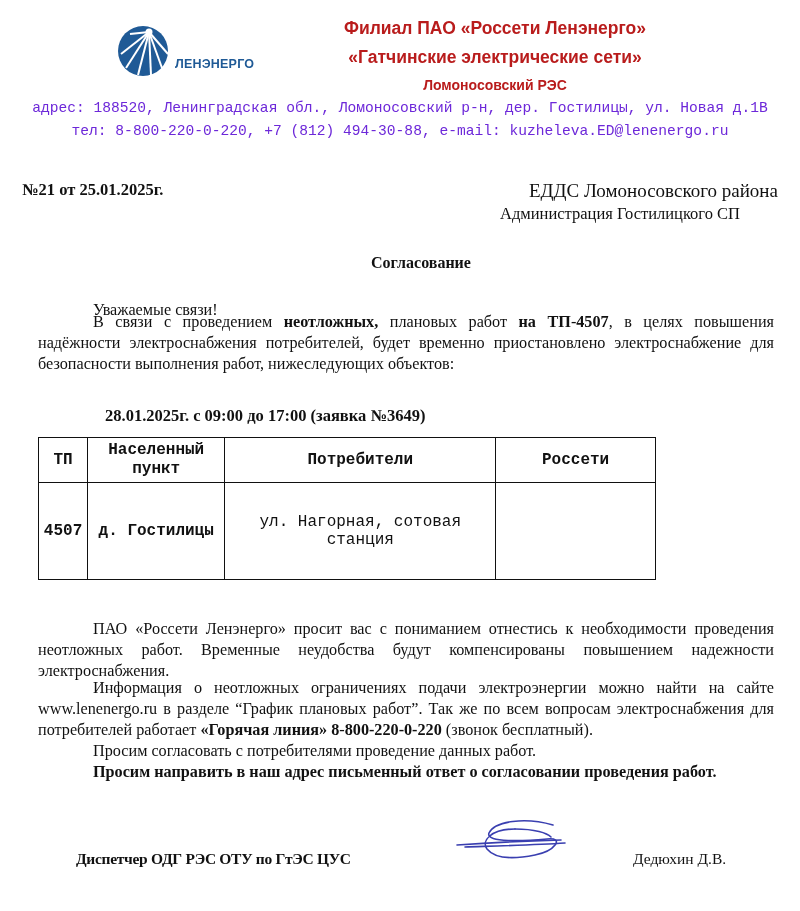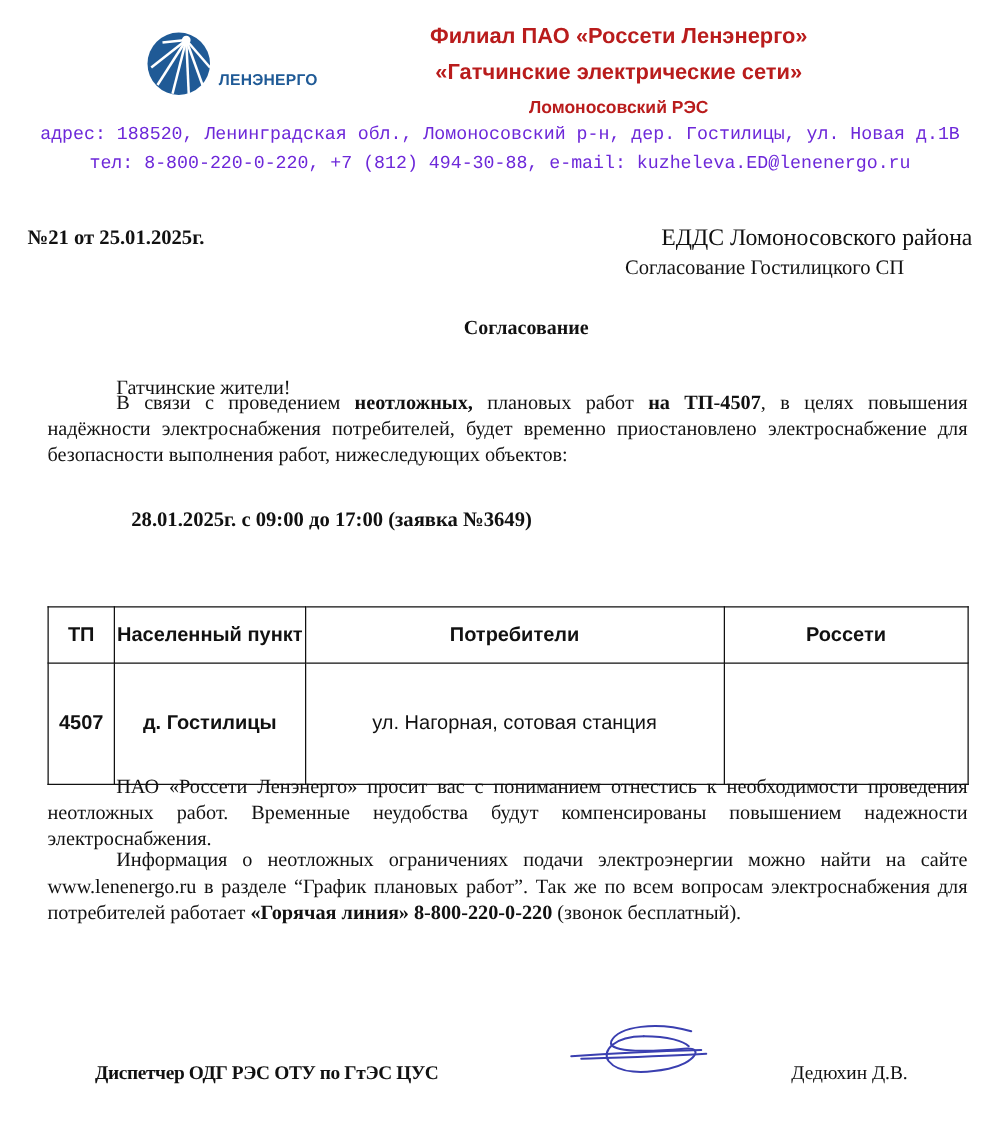--- a/index.html
+++ b/index.html
@@ -27,21 +27,21 @@
     #doc-title { left: 0; width: 842px; top: 254px; text-align: center; font-family: "Liberation Serif", serif; font-weight: bold; font-size: 16px; }
 
     .para { font-family: "Liberation Serif", serif; font-size: 16.2px; line-height: 21px; color: #111; left: 38px; width: 736px; text-align: justify; }
     .para b { font-weight: bold; }
     .indent { text-indent: 55px; }
     #greeting { top: 300px; }
     #intro { top: 312px; text-align-last: left; }
 
     #schedule { left: 105px; top: 406px; font-family: "Liberation Serif", serif; font-weight: bold; font-size: 16.5px; white-space: nowrap; }
 
-    #outage-table { left: 38px; top: 437px; width: 737px; border-collapse: collapse; font-family: Liberation Sans, sans-serif; font-size: 16px; margin-top: 48px; }
+    #outage-table { left: 38px; top: 437px; width: 618px; border-collapse: collapse; font-family: Liberation Mono, monospace; font-size: 16px; }
     #outage-table th, #outage-table td { border: 1.3px solid #111; text-align: center; vertical-align: middle; padding: 0; }
     #outage-table th { height: 44px; font-weight: bold; line-height: 19px; }
     #outage-table td { height: 96px; }
     .c1 { width: 52px; } .c2 { width: 152px; } .c3 { width: 335px; } .c4 { width: 195px; }
 
     #closing-1 { top: 619px; text-align-last: left; }
     #closing-2 { top: 678px; text-align-last: left; }
 
     #signature-role { left: 76px; top: 850px; font-family: "Liberation Serif", serif; font-weight: bold; font-size: 15.5px; white-space: nowrap; letter-spacing: -0.3px; }
     #signature-name { left: 633px; top: 850px; font-family: "Liberation Serif", serif; font-weight: normal; font-size: 15.5px; white-space: nowrap; }
@@ -68,25 +68,25 @@
 </div>
 
 <div id="org-title-1" class="abs hdr-line">Филиал ПАО «Россети Ленэнерго»</div>
 <div id="org-title-2" class="abs hdr-line">«Гатчинские электрические сети»</div>
 <div id="org-title-3" class="abs hdr-line">Ломоносовский РЭС</div>
 <div id="address" class="abs addr">адрес: 188520, Ленинградская обл., Ломоносовский р-н, дер. Гостилицы, ул. Новая д.1В</div>
 <div id="contacts-line" class="abs addr">тел: 8-800-220-0-220, +7 (812) 494-30-88, e-mail: kuzheleva.ED@lenenergo.ru</div>
 
 <div id="letter-number" class="abs">№21 от 25.01.2025г.</div>
 <div id="recipient-1" class="abs">ЕДДС Ломоносовского района</div>
-<div id="recipient-2" class="abs">Согласование Гостилицкого СП</div>
+<div id="recipient-2" class="abs">Администрация Гостилицкого СП</div>
 
 <div id="doc-title" class="abs">Согласование</div>
 
-<div id="greeting" class="abs para indent">Гатчинские жители!</div>
+<div id="greeting" class="abs para indent">Уважаемые связи!</div>
 <div id="intro" class="abs para indent"><span>В связи с проведением </span><b>неотложных,</b><span> плановых работ </span><b>на ТП</b><span>-</span><b>4507</b><span>, в целях повышения надёжности электроснабжения потребителей, будет временно приостановлено электроснабжение для безопасности выполнения работ, нижеследующих объектов:</span></div>
 
 <div id="schedule" class="abs">28.01.2025г. с 09:00 до 17:00 (заявка №3649)</div>
 
 <table id="outage-table" class="abs">
   <tbody>
       <tr>
     <th class="c1">ТП</th>
     <th class="c2">Населенный пункт</th>
     <th class="c3">Потребители</th>
@@ -97,20 +97,22 @@
     <td style="font-weight:bold">д. Гостилицы</td>
     <td>ул. Нагорная, сотовая станция</td>
     <td></td>
   </tr>
 </tbody>
   </table>
 
 <div id="closing-1" class="abs para indent">ПАО «Россети Ленэнерго» просит вас с пониманием отнестись к необходимости проведения неотложных работ. Временные неудобства будут компенсированы повышением надежности электроснабжения.</div>
 <div id="closing-2" class="abs para">
   <div class="indent" style="text-align-last:left"><span>Информация о неотложных ограничениях подачи электроэнергии можно найти на сайте www.lenenergo.ru в разделе “График плановых работ”. Так же по всем вопросам электроснабжения для потребителей работает </span><b>«Горячая линия» 8</b><span>-</span><b>800-220-0-220</b><span> (звонок бесплатный).</span></div>
+  <div class="indent" style="text-align:left">Просим согласовать с потребителями проведение данных работ.</div>
+  <div class="indent" style="text-align:left;font-weight:bold">Просим направить в наш адрес письменный ответ о согласовании проведения работ.</div>
 </div>
 
 <div id="signature-role" class="abs">Диспетчер ОДГ РЭС ОТУ по ГтЭС ЦУС</div>
 <svg id="signature-mark" class="abs" viewBox="0 0 120 55">
   <g fill="none" stroke="#3a3fb0" stroke-width="1.6" stroke-linecap="round">
     <path d="M98 10 C70 2, 40 6, 34 18 C30 28, 70 26, 92 24 C110 22, 100 36, 80 40 C60 44, 40 44, 32 34 C26 26, 36 14, 60 14"></path>
     <path d="M2 30 C30 28, 70 26, 106 25"></path>
     <path d="M10 32 C40 31, 80 30, 110 28"></path>
     <path d="M60 14 C80 14, 92 18, 96 22"></path>
   </g>

